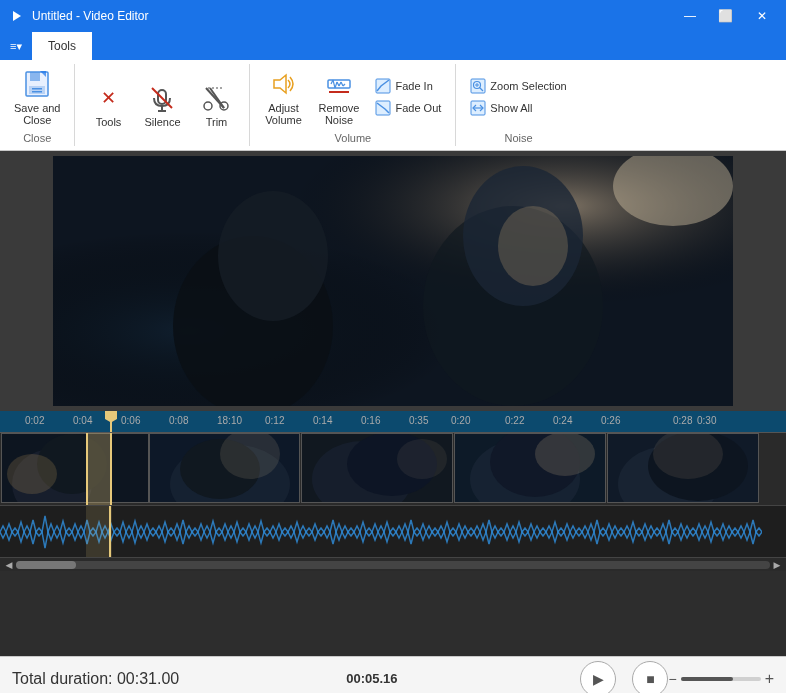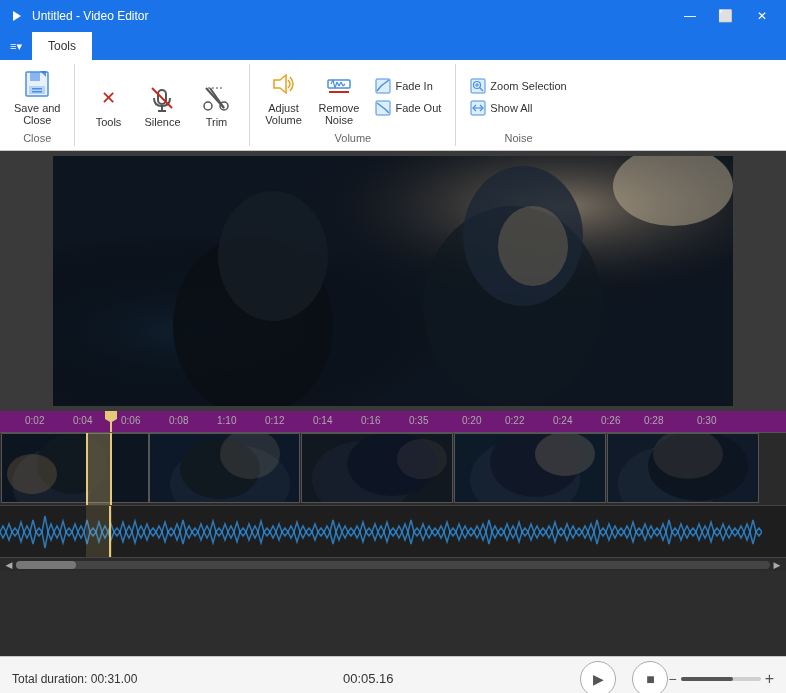--- a/index.html
+++ b/index.html
@@ -174,21 +174,21 @@
         radial-gradient(ellipse at 20% 60%, rgba(20,40,60,0.8) 0%, transparent 60%);
     }
 
     
     #timeline-container {
       background: #2d2d2d;
       flex: 1;
     }
     #timeline-ruler {
       height: 22px;
-      background: #701a75;
+      background: #0c4a6e;
       display: flex;
       align-items: center;
       position: relative;
       overflow: hidden;
       border-bottom: 1px solid #555;
     }
     .ruler-mark {
       position: absolute;
       top: 4px;
       font-size: 10px;
@@ -253,27 +253,27 @@
     #status-bar {
       height: 44px;
       background: #f5f5f5;
       border-top: 1px solid #c8c8c8;
       display: flex;
       align-items: center;
       padding: 0 12px;
       gap: 0;
     }
     .status-duration {
-      font-size: 12px;
+      font-size: 16px;
       color: #333;
       min-width: 160px;
     }
     .status-time {
       font-size: 13px;
-      font-weight: 400;
+      font-weight: 700;
       color: #333;
       flex: 1;
       text-align: center;
     }
     .play-btn {
       width: 36px; height: 36px;
       border-radius: 50%;
       border: 1.5px solid #aaa;
       background: white;
       display: flex; align-items: center; justify-content: center;
@@ -523,30 +523,30 @@
 
   <div id="timeline-container">
 
     <div id="timeline-ruler">
       <div style="position:relative;width:100%;height:22px;">
 
         <span class="ruler-mark" style="left:25px">0:02</span>
         <span class="ruler-mark" style="left:73px">0:04</span>
         <span class="ruler-mark" style="left:121px">0:06</span>
         <span class="ruler-mark" style="left:169px">0:08</span>
-        <span class="ruler-mark" style="left:217px">1:10</span>
+        <span class="ruler-mark" style="left:217px">18:10</span>
         <span class="ruler-mark" style="left:265px">0:12</span>
         <span class="ruler-mark" style="left:313px">0:14</span>
         <span class="ruler-mark" style="left:361px">0:16</span>
         <span class="ruler-mark" style="left:409px">0:35</span>
-        <span class="ruler-mark" style="left:462px">0:20</span>
+        <span class="ruler-mark" style="left:451px">0:20</span>
         <span class="ruler-mark" style="left:505px">0:22</span>
         <span class="ruler-mark" style="left:553px">0:24</span>
         <span class="ruler-mark" style="left:601px">0:26</span>
-        <span class="ruler-mark" style="left:644px">0:28</span>
+        <span class="ruler-mark" style="left:673px">0:28</span>
         <span class="ruler-mark" style="left:697px">0:30</span>
 
         <div style="position:absolute;left:110px;top:0;width:2px;height:22px;background:#e6c87a;z-index:10;">
           <div style="position:absolute;top:0;left:-5px;width:12px;height:12px;background:#e6c87a;clip-path:polygon(0 0,100% 0,100% 70%,50% 100%,0 70%);"></div>
         </div>
       </div>
     </div>
 
     <div id="video-track">
 

